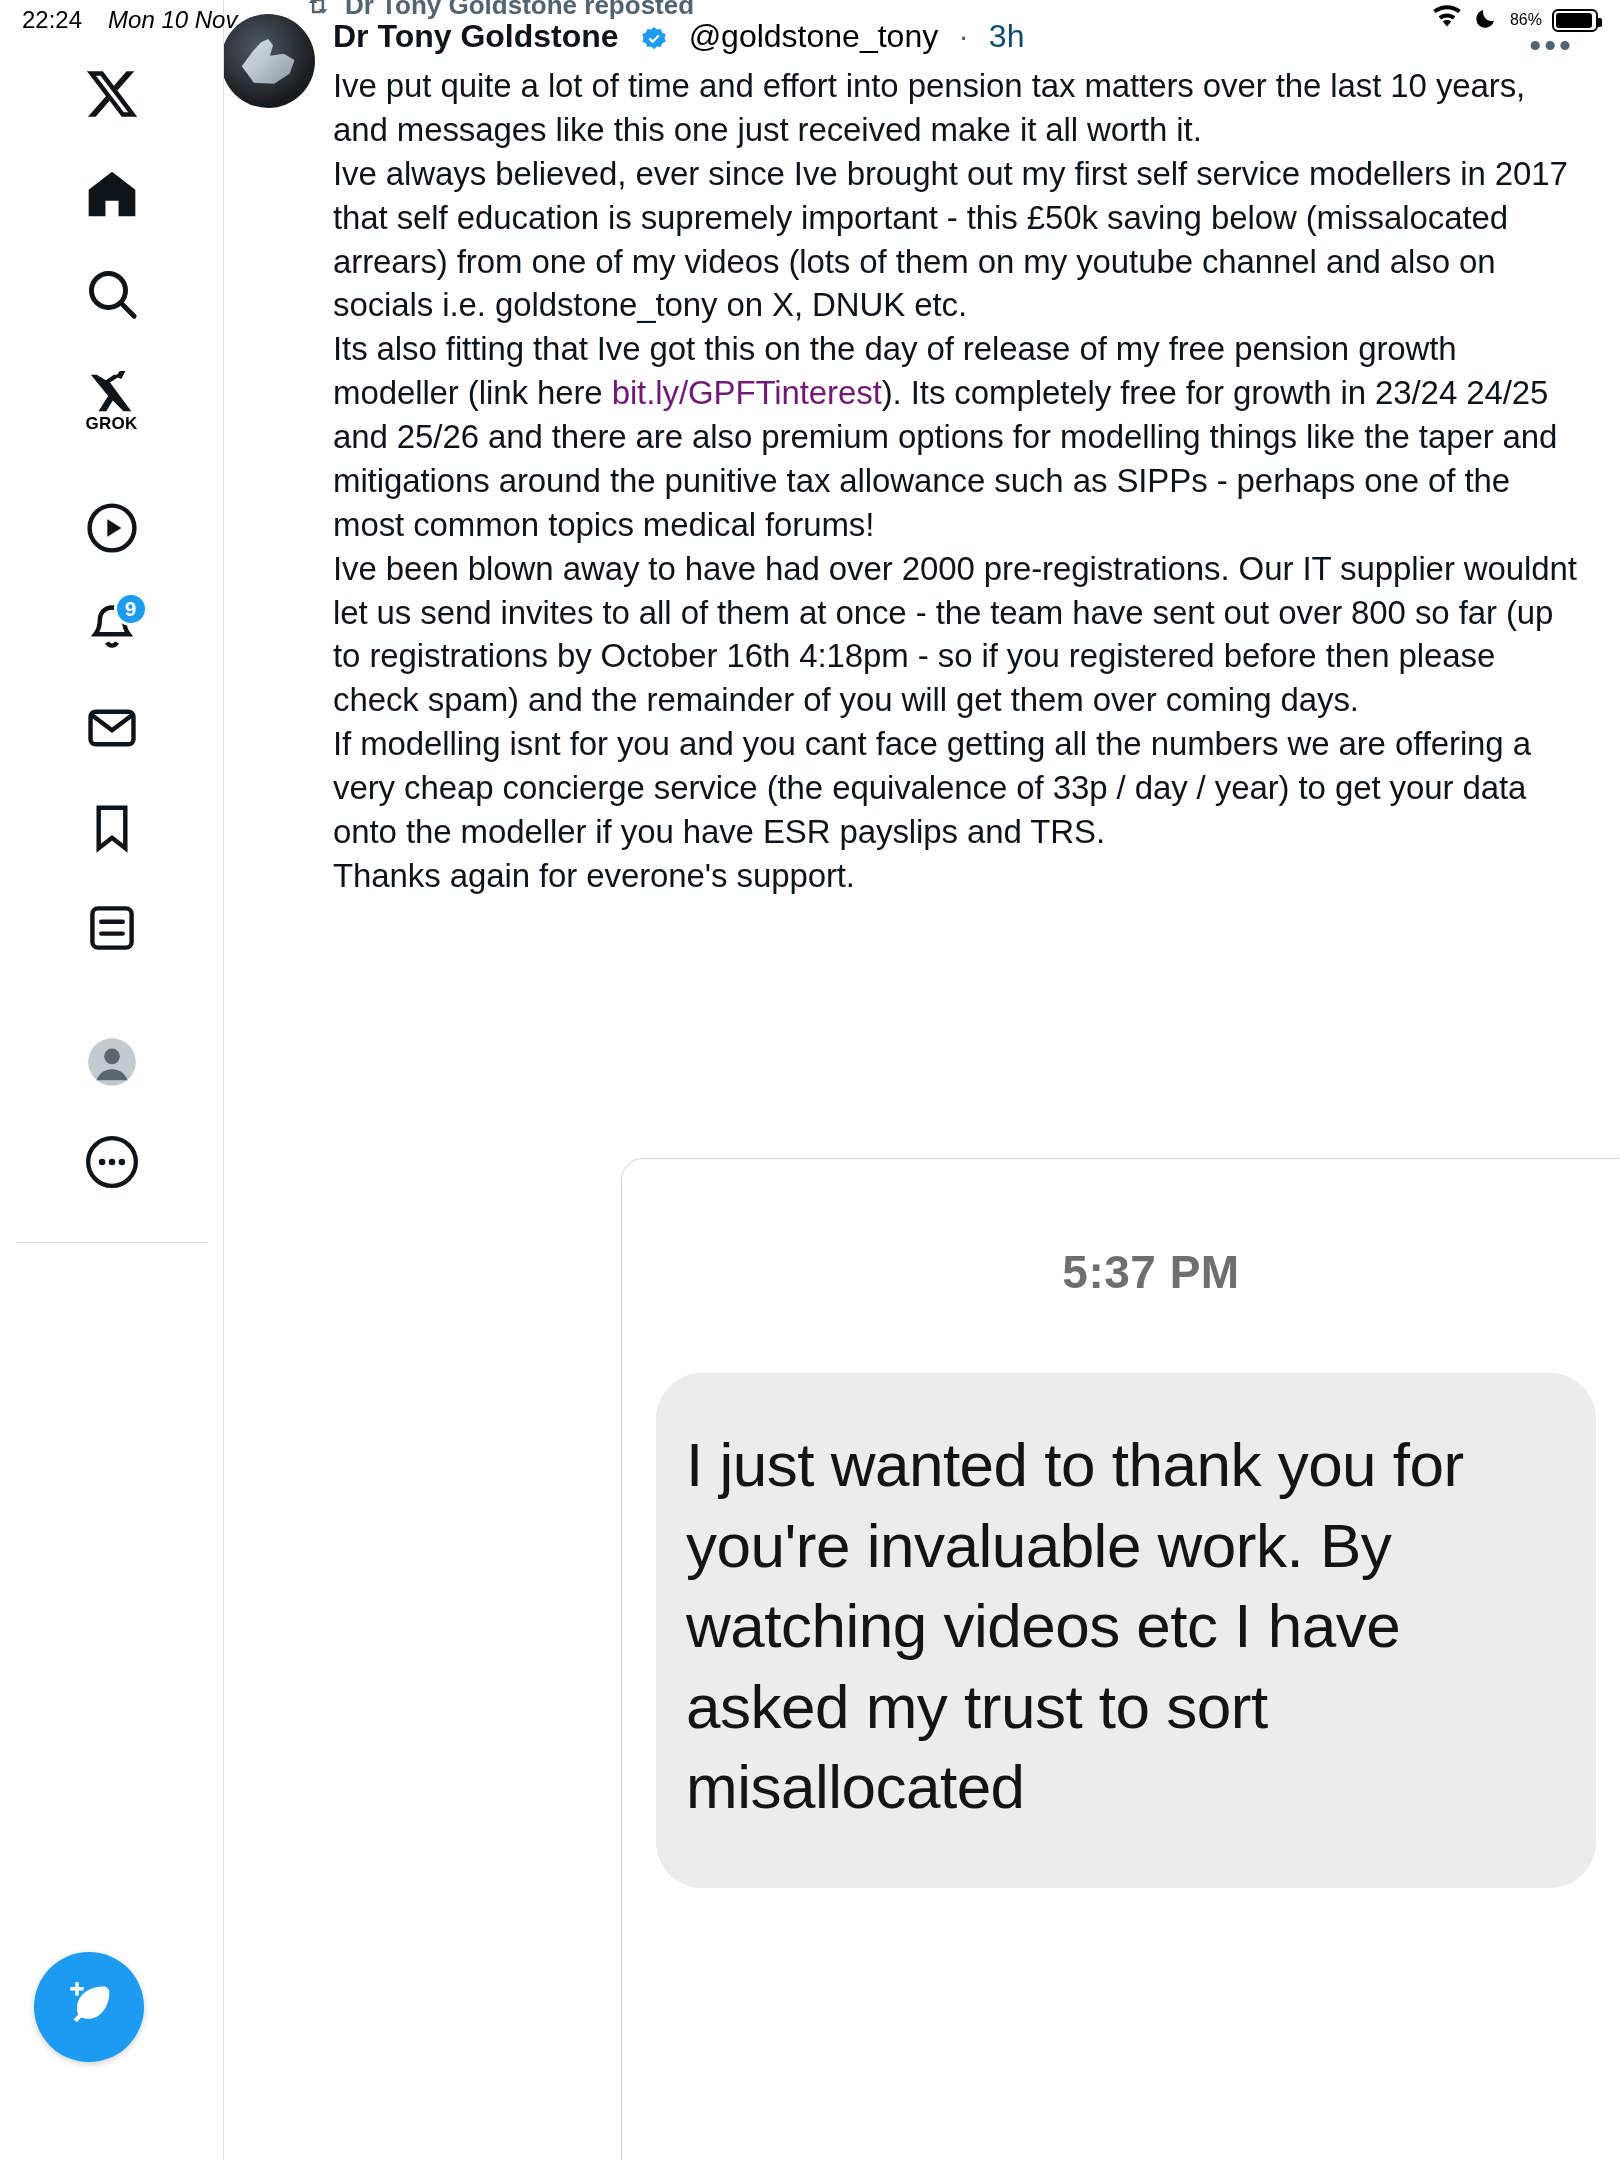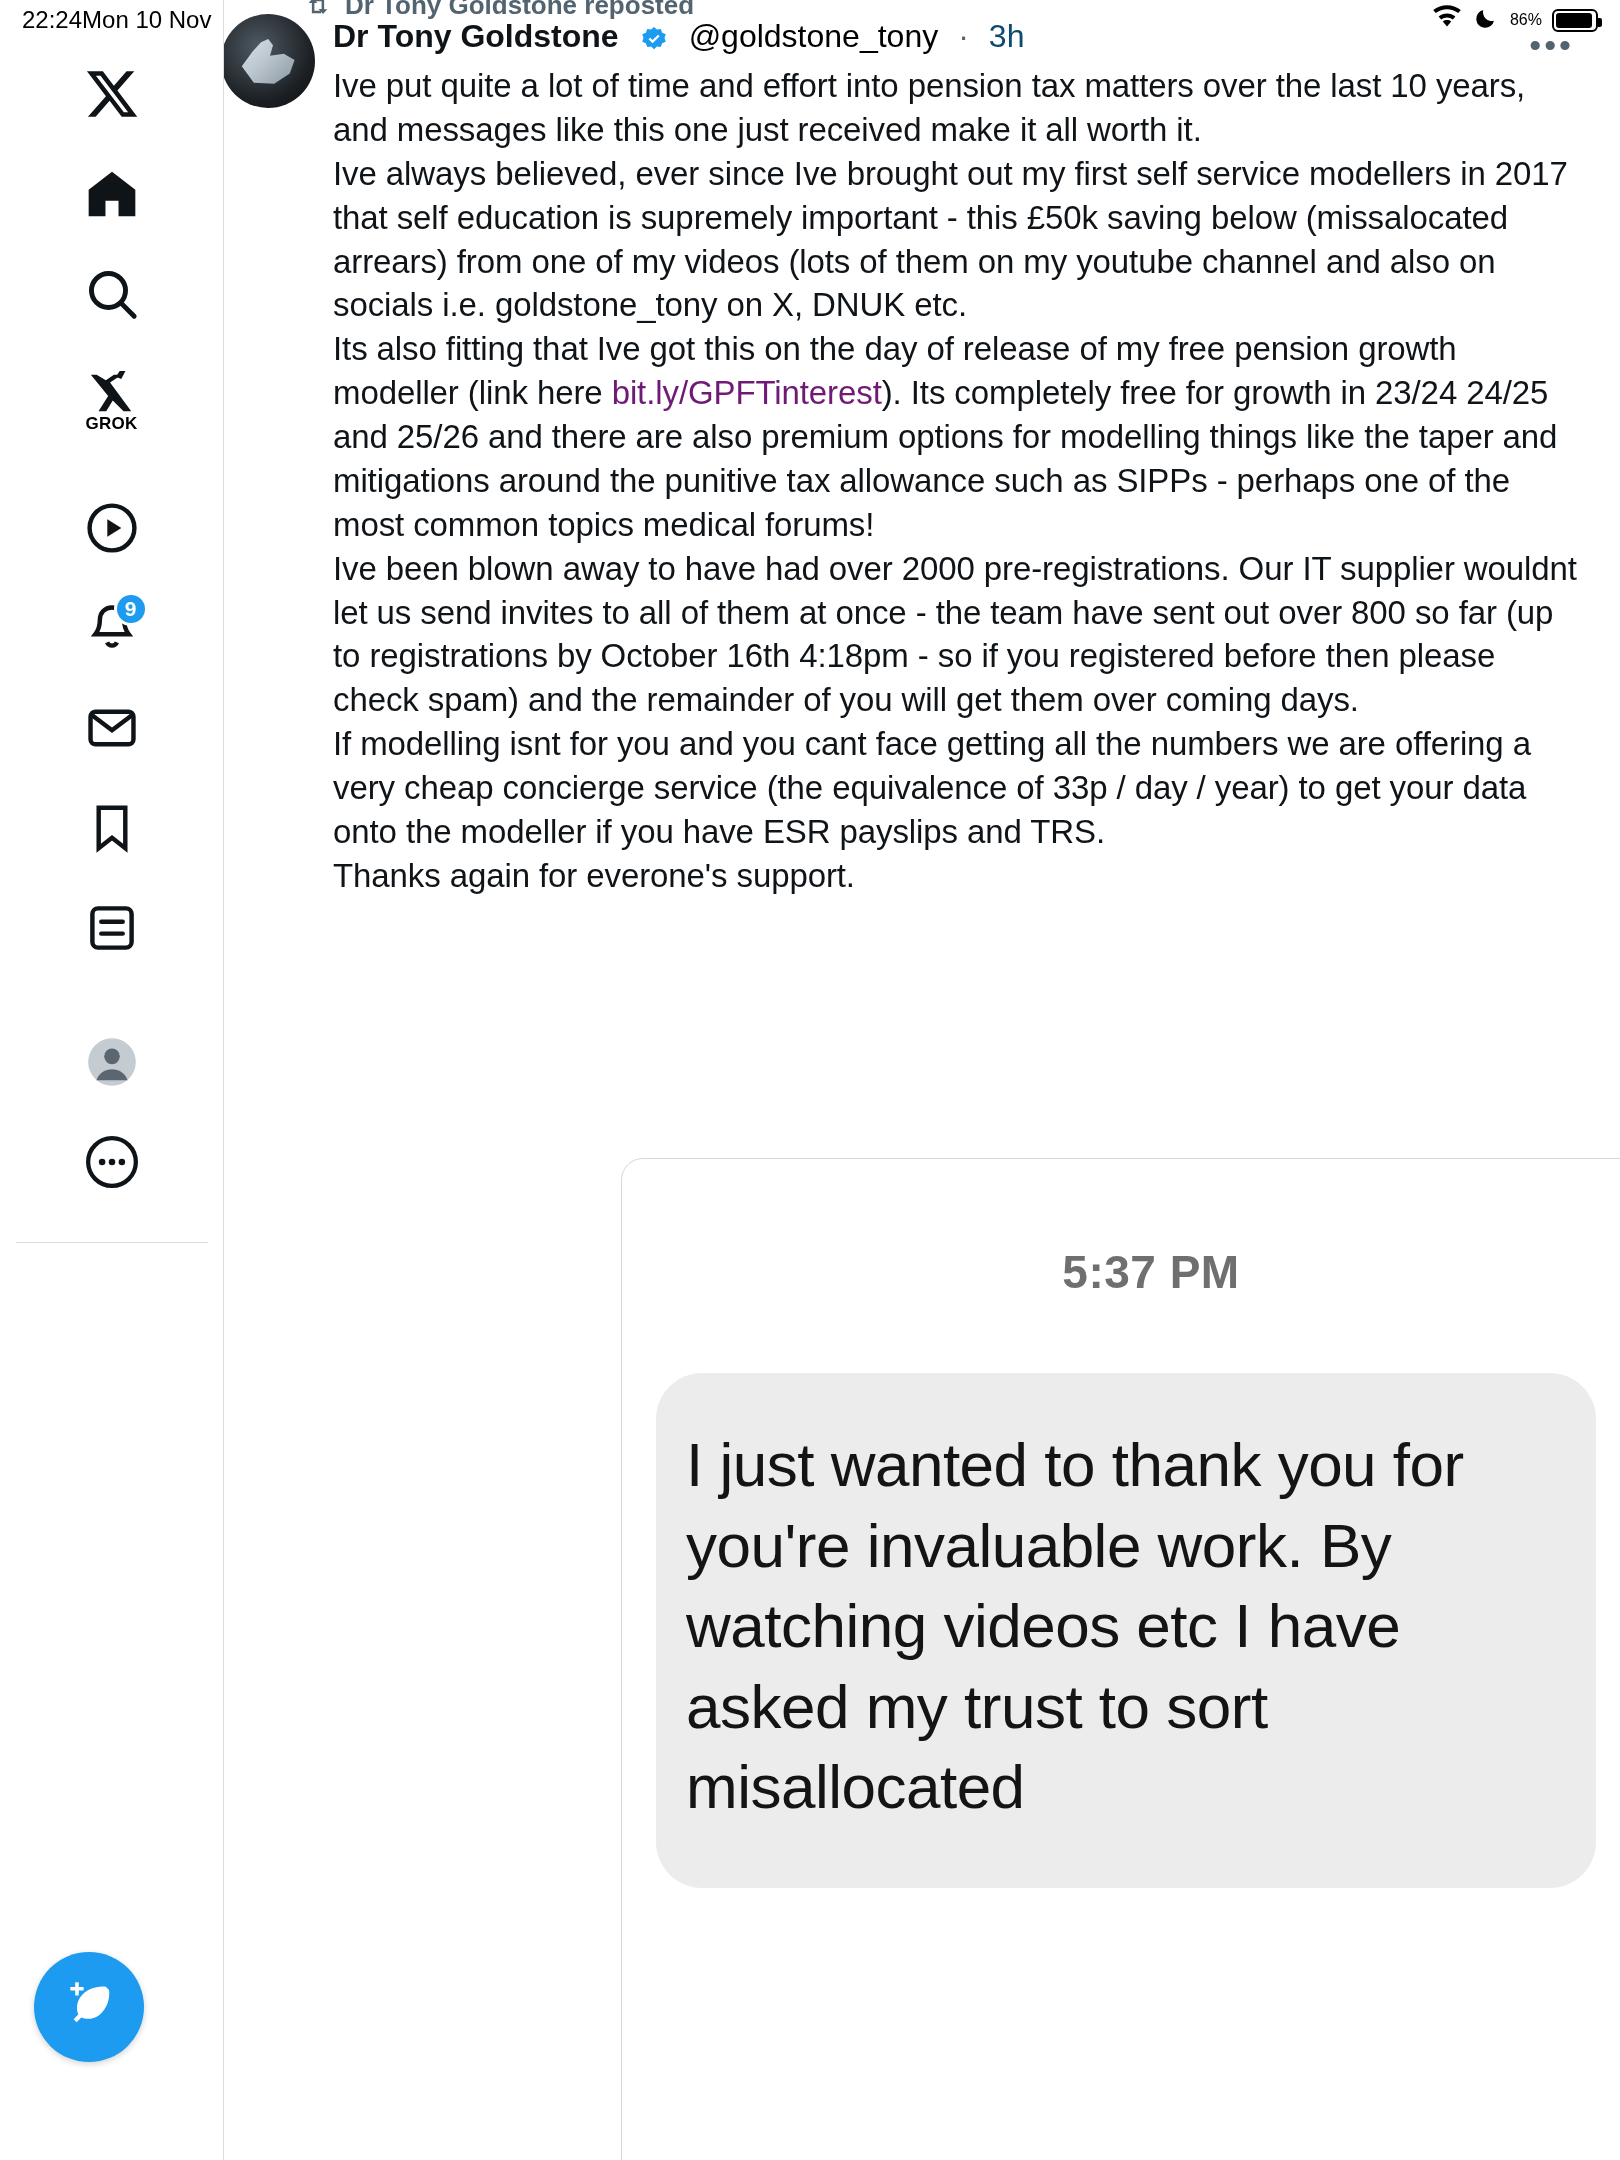--- a/index.html
+++ b/index.html
@@ -18,23 +18,23 @@
 
   
   .statusbar {
     position: absolute; top: 0; left: 0;
     width: 1620px; height: 40px;
     display: flex; align-items: center;
     font-size: 24px; color: #000;
     padding: 0 22px;
     z-index: 40;
   }
-  .status-left { display: flex; align-items: center; }
+  .status-left { display: flex; align-items: center; gap: 26px; }
   .status-time { font-weight: 400; }
-  .status-date { font-weight: 400; }
+  .status-date { font-weight: 400; font-style: italic; }
   .status-right {
     position: absolute; right: 22px; top: 0; height: 40px;
     display: flex; align-items: center; gap: 10px;
   }
   .battery-pct { font-size: 16px; }
   .battery {
     width: 46px; height: 23px;
     border: 2px solid #000; border-radius: 6px;
     position: relative; display: inline-block;
   }

